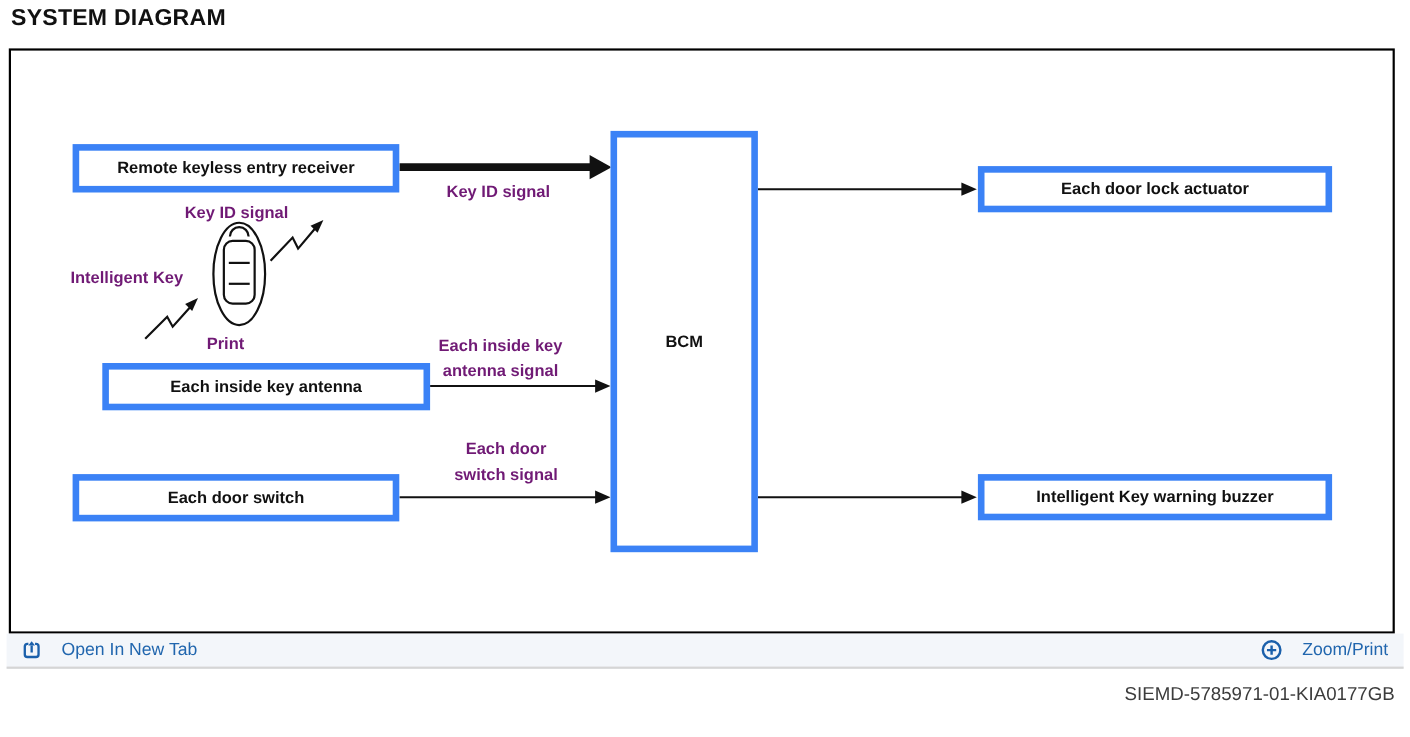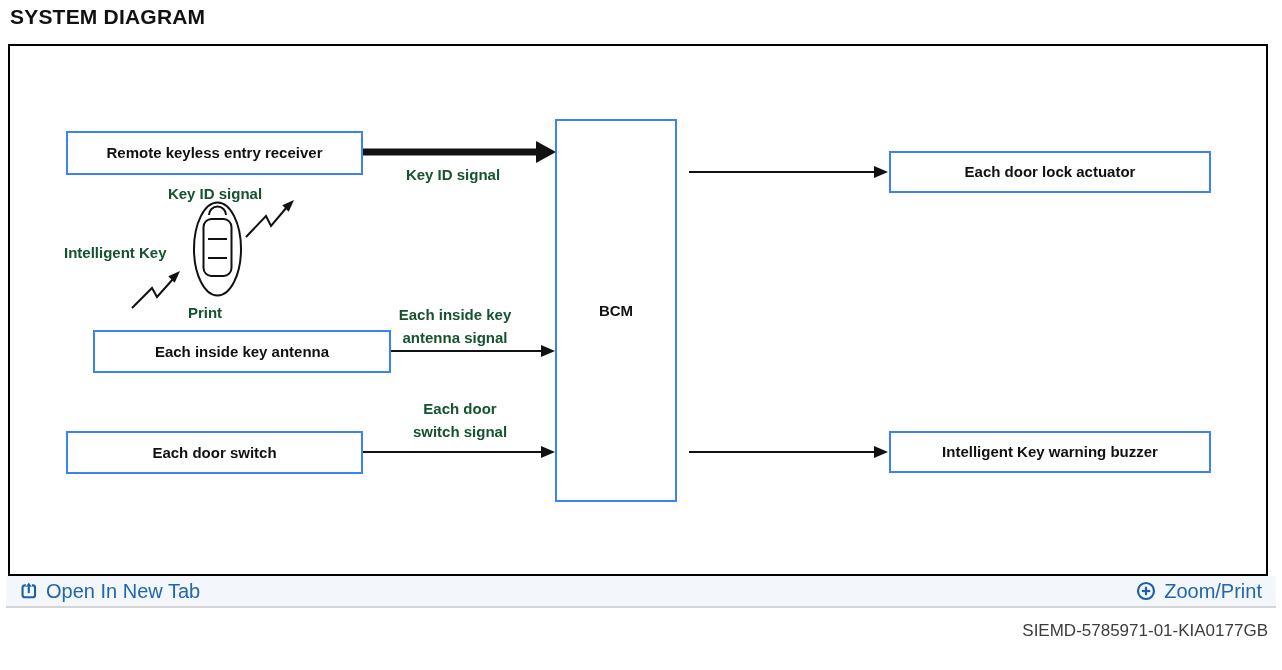--- a/index.html
+++ b/index.html
@@ -7,31 +7,31 @@
   .page { position:relative; width:1282px; height:670px; overflow:hidden; }
 
   .title { position:absolute; left:10px; top:5px; font-size:21px; font-weight:bold;
            color:#111; letter-spacing:0.2px; }
 
   .panel { position:absolute; left:8px; top:44px; width:1256px; height:528px;
            border:2px solid #000; background:#fff; }
 
   .svg-layer { position:absolute; left:0; top:0; width:1282px; height:670px; pointer-events:none; }
 
-  .node { position:absolute; box-sizing:border-box; border:2px solid #3b82f6; background:#fff;
+  .node { position:absolute; box-sizing:border-box; border:6px solid #3b82f6; background:#fff;
           display:flex; align-items:center; justify-content:center; text-align:center;
           font-size:15px; font-weight:bold; color:#111; line-height:18px; }
 
-  .dlabel { position:absolute; font-size:15px; font-weight:bold; color:#14532d;
+  .dlabel { position:absolute; font-size:15px; font-weight:bold; color:#701a75;
             text-align:center; line-height:23px; white-space:nowrap; }
 
   .toolbar { position:absolute; left:6px; top:576px; width:1270px; height:32px;
              box-sizing:border-box; background:#f3f6fa; border-bottom:2px solid #d5d5d5;
              display:flex; align-items:center; justify-content:space-between; padding:0 14px; }
-  .tlink { display:flex; align-items:center; gap:8px; color:#2166ae; font-size:20px;
+  .tlink { display:flex; align-items:center; gap:18px; color:#2166ae; font-size:16px;
            cursor:pointer; text-decoration:none;justify-content:center; }
   .tlink .ic { display:flex; align-items:center; }
 
   .doc-id { position:absolute; right:14px; top:621px; font-size:17px; color:#3c3c3c;text-align:right; }
 </style>
 </head>
 <body>
 
 <div class="page">
 
@@ -91,21 +91,21 @@
   </div>
 
   <div class="node" style="left:65px; top:330px; width:298px; height:43px;margin-left:28px;">
     <span>Each inside key antenna</span>
   </div>
 
   <div class="node" style="left:66px; top:431px; width:297px; height:43px;">
     <span>Each door switch</span>
   </div>
 
-  <div class="node" style="left:555px; top:119px; width:122px; height:383px;">
+  <div class="node" style="left:555px; top:119px; width:134px; height:383px;">
     <span>BCM</span>
   </div>
 
   <div class="node" style="left:889px; top:151px; width:322px; height:42px;">
     <span>Each door lock actuator</span>
   </div>
 
   <div class="node" style="left:889px; top:431px; width:322px; height:42px;">
     <span>Intelligent Key warning buzzer</span>
   </div>

